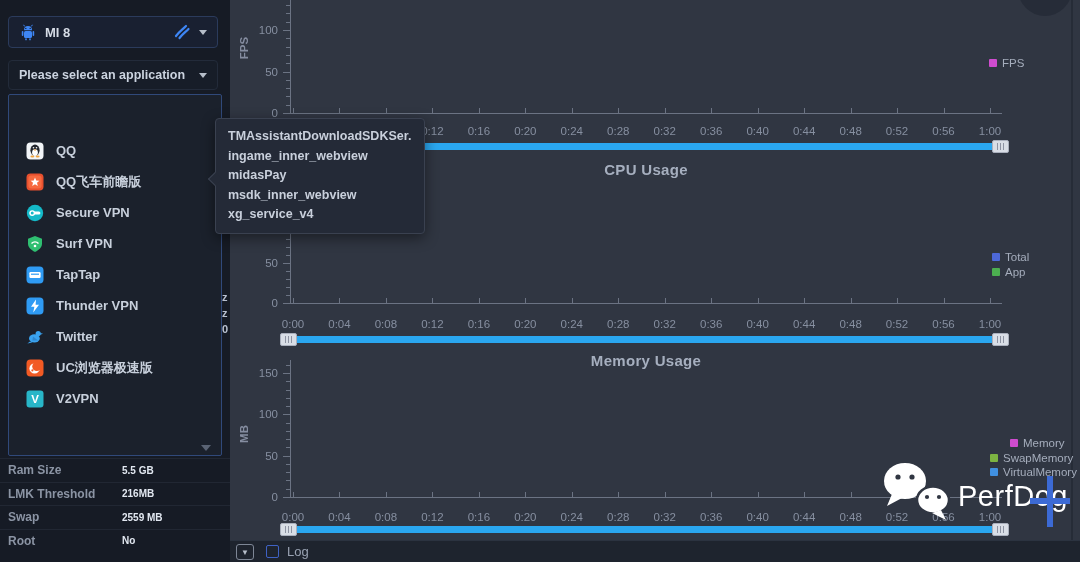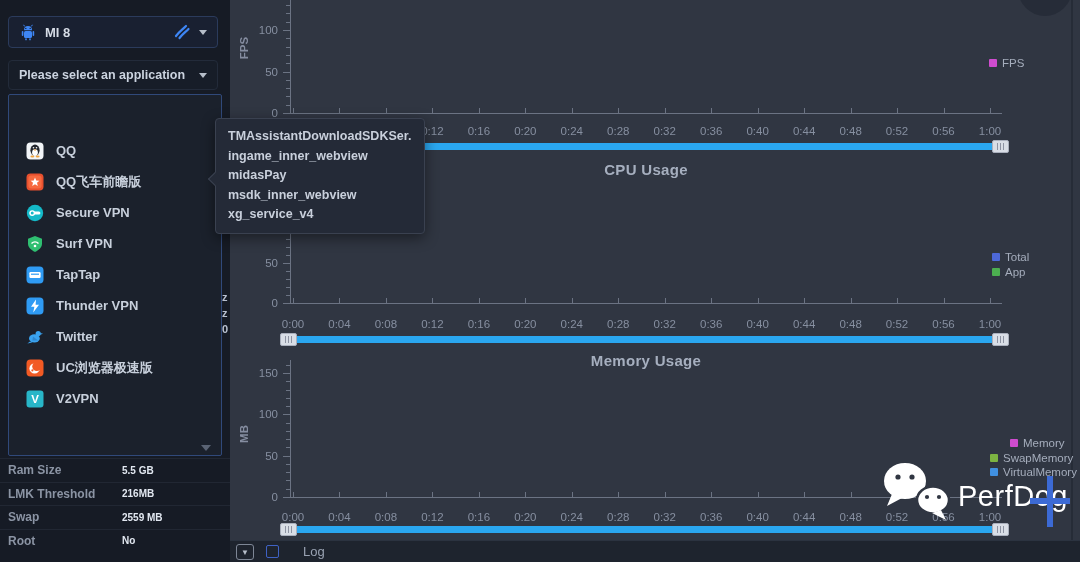--- a/index.html
+++ b/index.html
@@ -35,21 +35,21 @@
     background:#d9dee6; border:1px solid #aab0bd; display:flex; align-items:center;
     justify-content:center; gap:2px; }
   .sb-handle i { display:block; width:1px; height:7px; background:#8d93a2; }
 
   
   .bottom-bar { position:absolute; left:0; top:540px; width:850px; height:22px;
     background:#1e242e; border-top:1px solid #2b3340; z-index:4; }
   .collapse-btn { position:absolute; left:6px; top:3px; width:18px; height:16px;
     border:1px solid #7e8796; border-radius:3px; color:#b6bec9; font-size:8px;
     display:flex; align-items:center; justify-content:center; background:transparent; }
-  .log-wrap { position:absolute; left:36px; top:3px; display:flex; align-items:center; gap:24px; }
+  .log-wrap { position:absolute; left:36px; top:3px; display:flex; align-items:center; gap:8px; }
   .log-checkbox { width:13px; height:13px; border:1.5px solid #3f62c4; border-radius:2px; background:transparent; }
   .log-label { color:#99a2b2; font-size:13px; }
 
   
   .watermark { position:absolute; left:648px; top:458px; width:202px; height:80px; z-index:6; }
   .wm-text { position:absolute; left:80px; top:22px; color:#ffffff; font-size:29px; font-weight:500; letter-spacing:.5px; }
   .wm-plus-v { position:absolute; left:817px; top:476px; width:6px; height:51px; background:#3c6ad4; z-index:6; }
   .wm-plus-h { position:absolute; left:800px; top:498px; width:40px; height:6px; background:#3c6ad4; z-index:6; }
 
   

